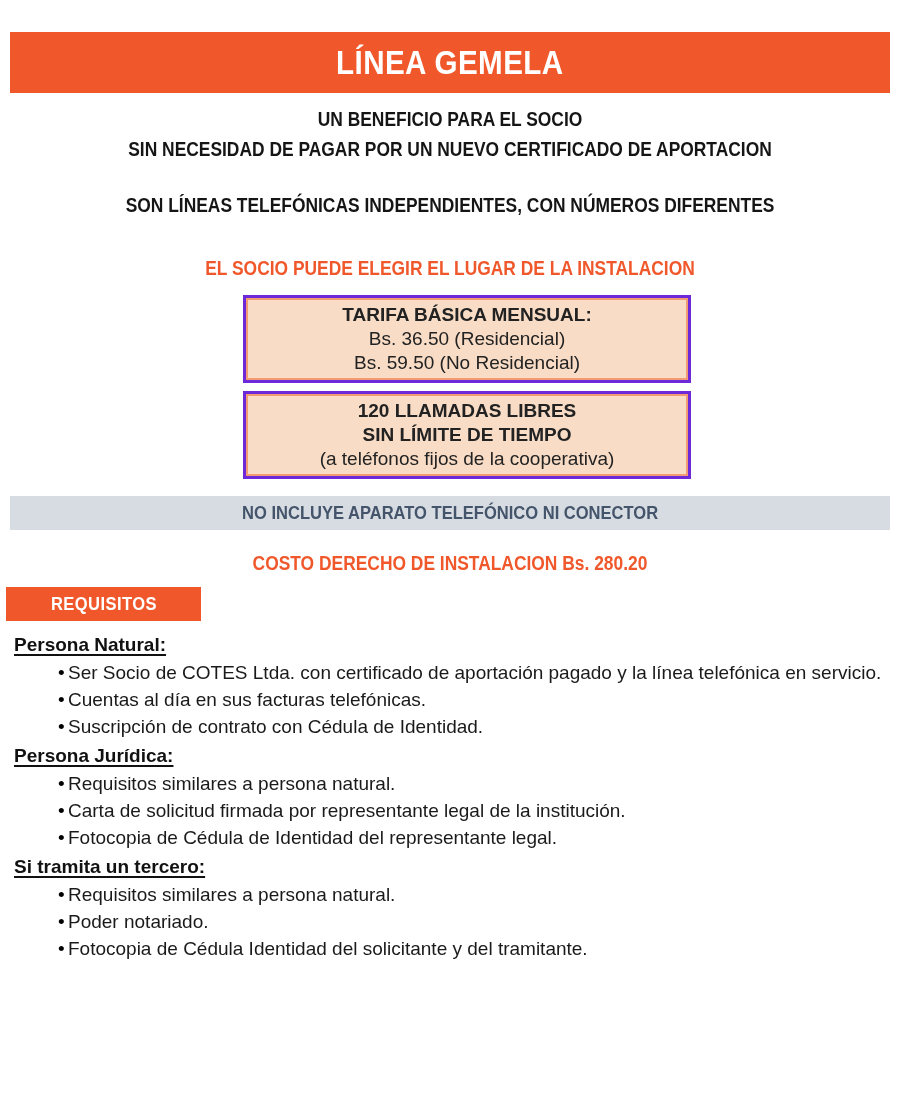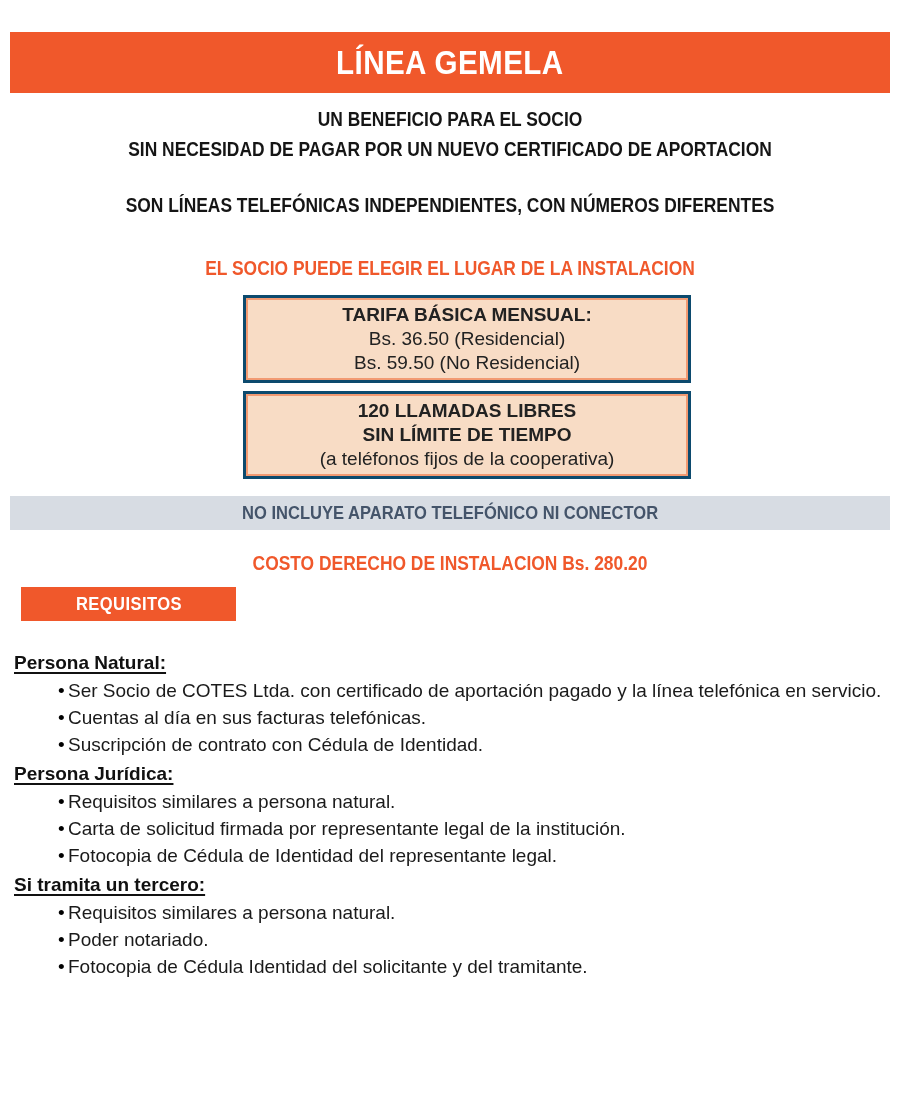--- a/index.html
+++ b/index.html
@@ -47,21 +47,21 @@
     text-align: center;
     font-weight: bold;
     font-size: 20px;
     line-height: 30px;
     color: #F0582B;
   }
 
   .info-box {
     margin: 12px 0 0 243px;
     width: 448px;
-    border: 3px solid #0c4a6e;
+    border: 3px solid #6d28d9;
     box-shadow: inset 0 0 0 2px #F29A72;
     background: #F8DCC5;
     text-align: center;
     padding: 5px 8px;
     font-size: 19px;
     line-height: 24px;
     color: #222;
   }
   .info-box.second { margin-top: 8px; }
   .info-box .bold { font-weight: bold; }
@@ -83,22 +83,22 @@
   .cost-line {
     margin: 19px 10px 0;
     text-align: center;
     font-weight: bold;
     font-size: 20px;
     line-height: 28px;
     color: #F0582B;
   }
 
   .req-banner {
-    margin: 10px 0 0 21px;
-    width: 215px;
+    margin: 10px 0 0 6px;
+    width: 195px;
     height: 34px;
     background: #F0582B;
     display: flex;
     align-items: center;
     justify-content: center;
   }
   .req-banner-text {
     color: #ffffff;
     font-weight: bold;
     font-size: 19px;
@@ -108,21 +108,21 @@
   .req-section h2 {
     margin: 4px 14px 0;
     font-size: 19px;
     line-height: 24px;
     font-weight: bold;
     color: #111;
     text-decoration: underline;
     text-decoration-thickness: 2px;
     text-underline-offset: 3px;
   }
-  .req-section:first-of-type h2 { margin-top: 30px; }
+  .req-section:first-of-type h2 { margin-top: 12px; }
   .bullets {
     list-style: none;
     margin: 2px 14px 2px 0;
   }
   .bullets li {
     position: relative;
     padding-left: 68px;
     font-size: 19px;
     line-height: 27px;
     text-align: justify;

